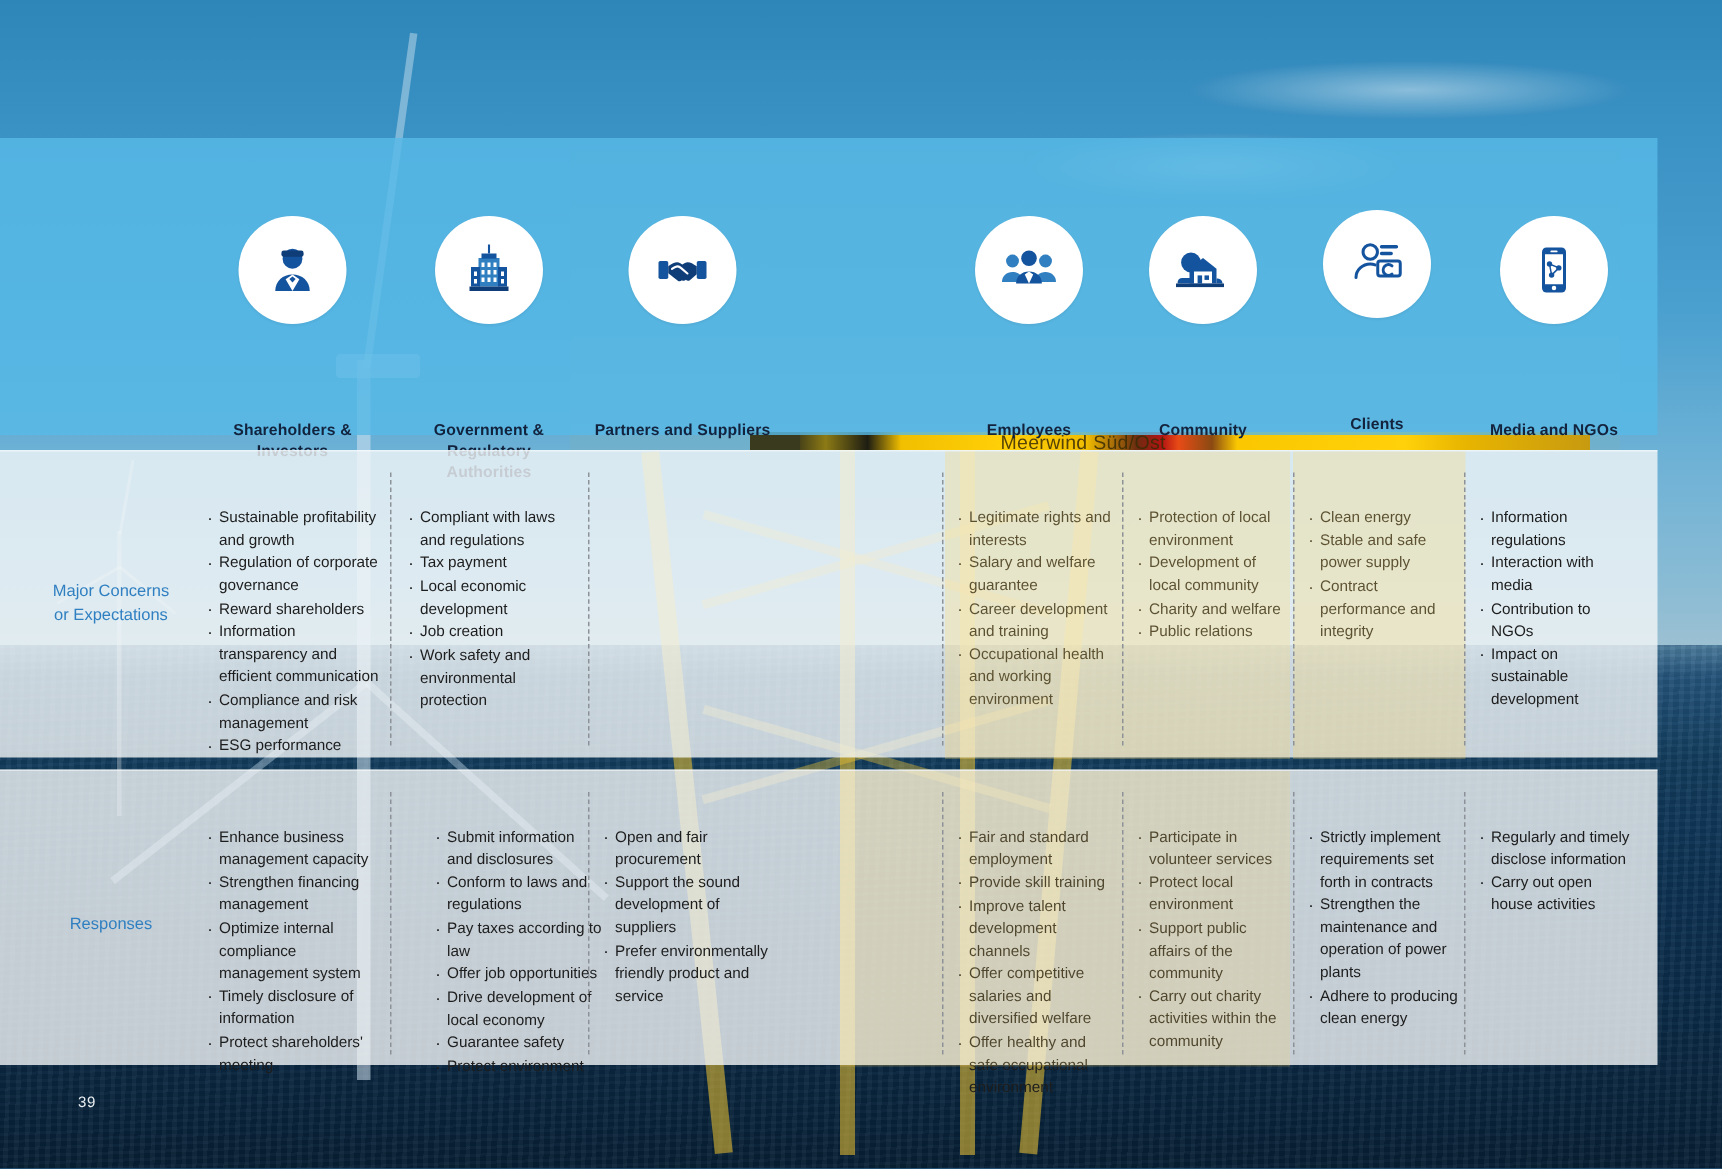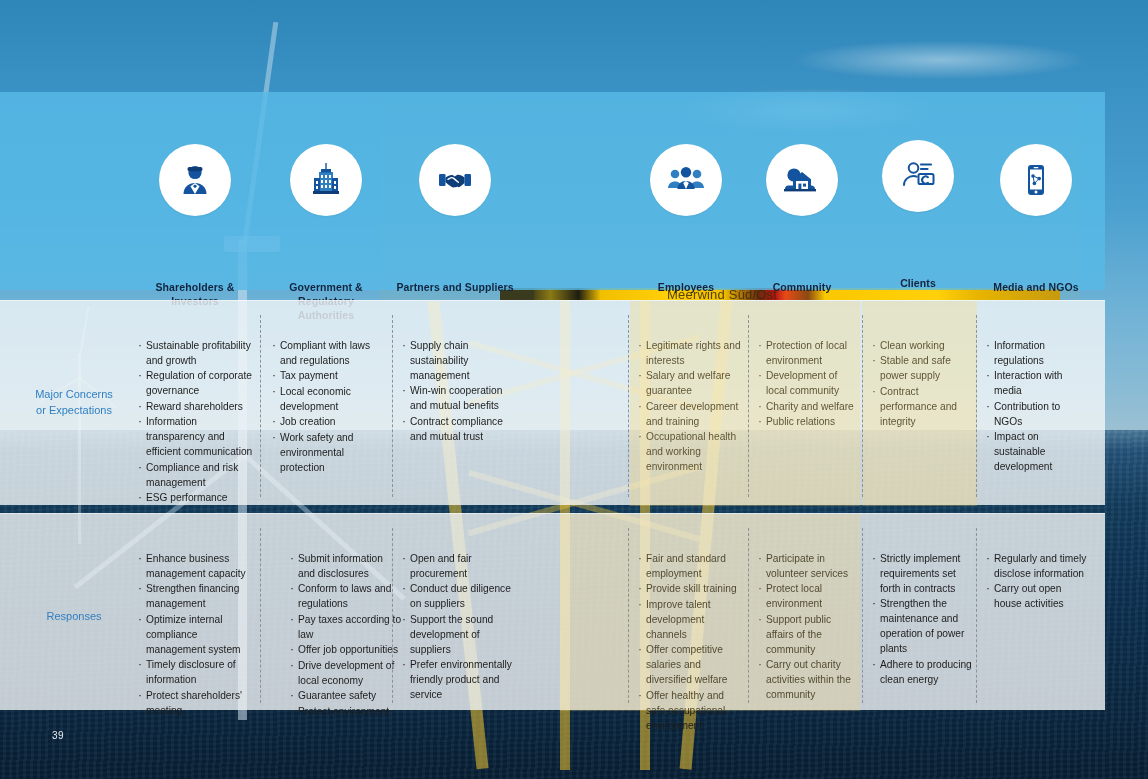--- a/index.html
+++ b/index.html
@@ -313,46 +313,39 @@
     </div>
   <div class="col" style="left:272px; width:114px;">
       <ul>
         <li>Compliant with laws and regulations</li>
         <li>Tax payment</li>
         <li>Local economic development</li>
         <li>Job creation</li>
         <li>Work safety and environmental protection</li>
       </ul>
     </div>
-  <div class="col" style="left:402px; width:120px;">
-      <ul>
-        <li>Supply chain sustainability management</li>
-        <li>Win-win cooperation and mutual benefits</li>
-        <li>Contract compliance and mutual trust</li>
-      </ul>
-    </div>
   <div class="col" style="left:638px; width:104px;">
       <ul>
         <li>Legitimate rights and interests</li>
         <li>Salary and welfare guarantee</li>
         <li>Career development and training</li>
         <li>Occupational health and working environment</li>
       </ul>
     </div>
   <div class="col" style="left:758px; width:100px;">
       <ul>
         <li>Protection of local environment</li>
         <li>Development of local community</li>
         <li>Charity and welfare</li>
         <li>Public relations</li>
       </ul>
     </div>
   <div class="col" style="left:872px; width:100px;">
       <ul>
-        <li>Clean working</li>
+        <li>Clean energy</li>
         <li>Stable and safe power supply</li>
         <li>Contract performance and integrity</li>
       </ul>
     </div>
   <div class="col" style="left:986px; width:104px;">
       <ul>
         <li>Information regulations</li>
         <li>Interaction with media</li>
         <li>Contribution to NGOs</li>
         <li>Impact on sustainable development</li>
@@ -388,21 +381,20 @@
         <li>Pay taxes according to law</li>
         <li>Offer job opportunities</li>
         <li>Drive development of local economy</li>
         <li>Guarantee safety</li>
         <li>Protect environment</li>
       </ul>
     </div>
   <div class="col" style="left:402px; width:120px;">
       <ul>
         <li>Open and fair procurement</li>
-        <li>Conduct due diligence on suppliers</li>
         <li>Support the sound development of suppliers</li>
         <li>Prefer environmentally friendly product and service</li>
       </ul>
     </div>
   <div class="col" style="left:638px; width:104px;">
       <ul>
         <li>Fair and standard employment</li>
         <li>Provide skill training</li>
         <li>Improve talent development channels</li>
         <li>Offer competitive salaries and diversified welfare</li>

